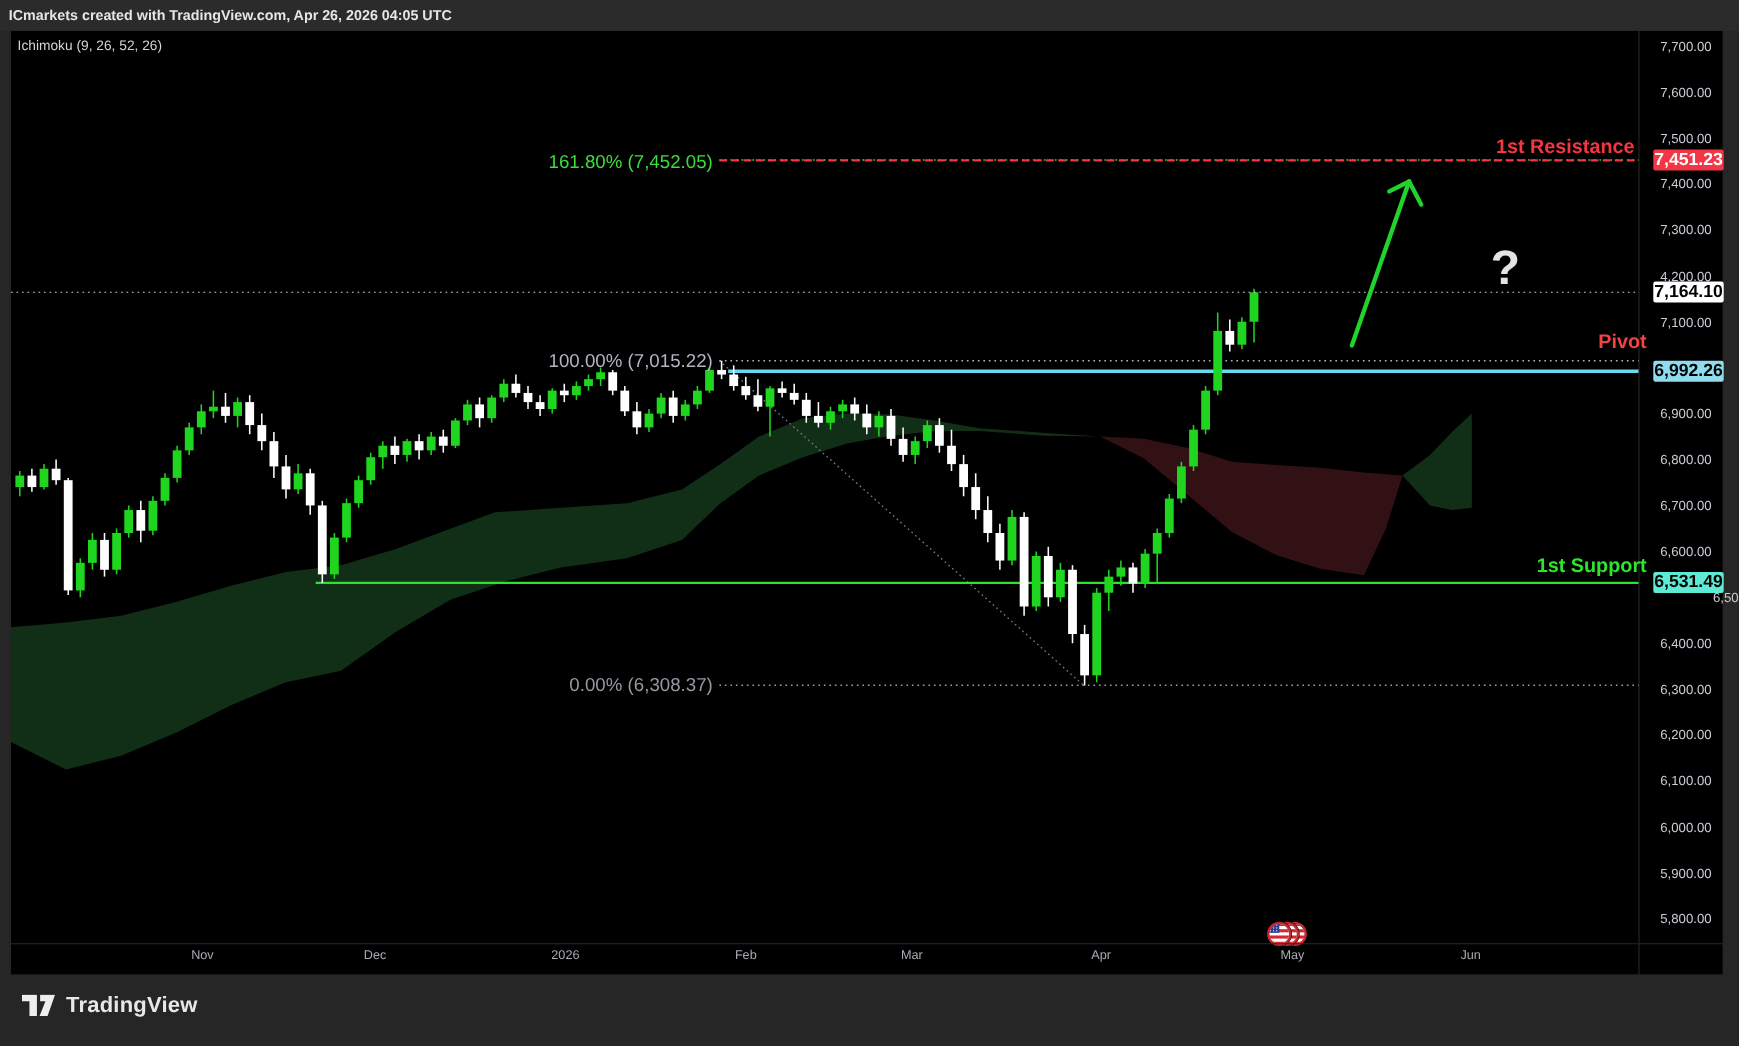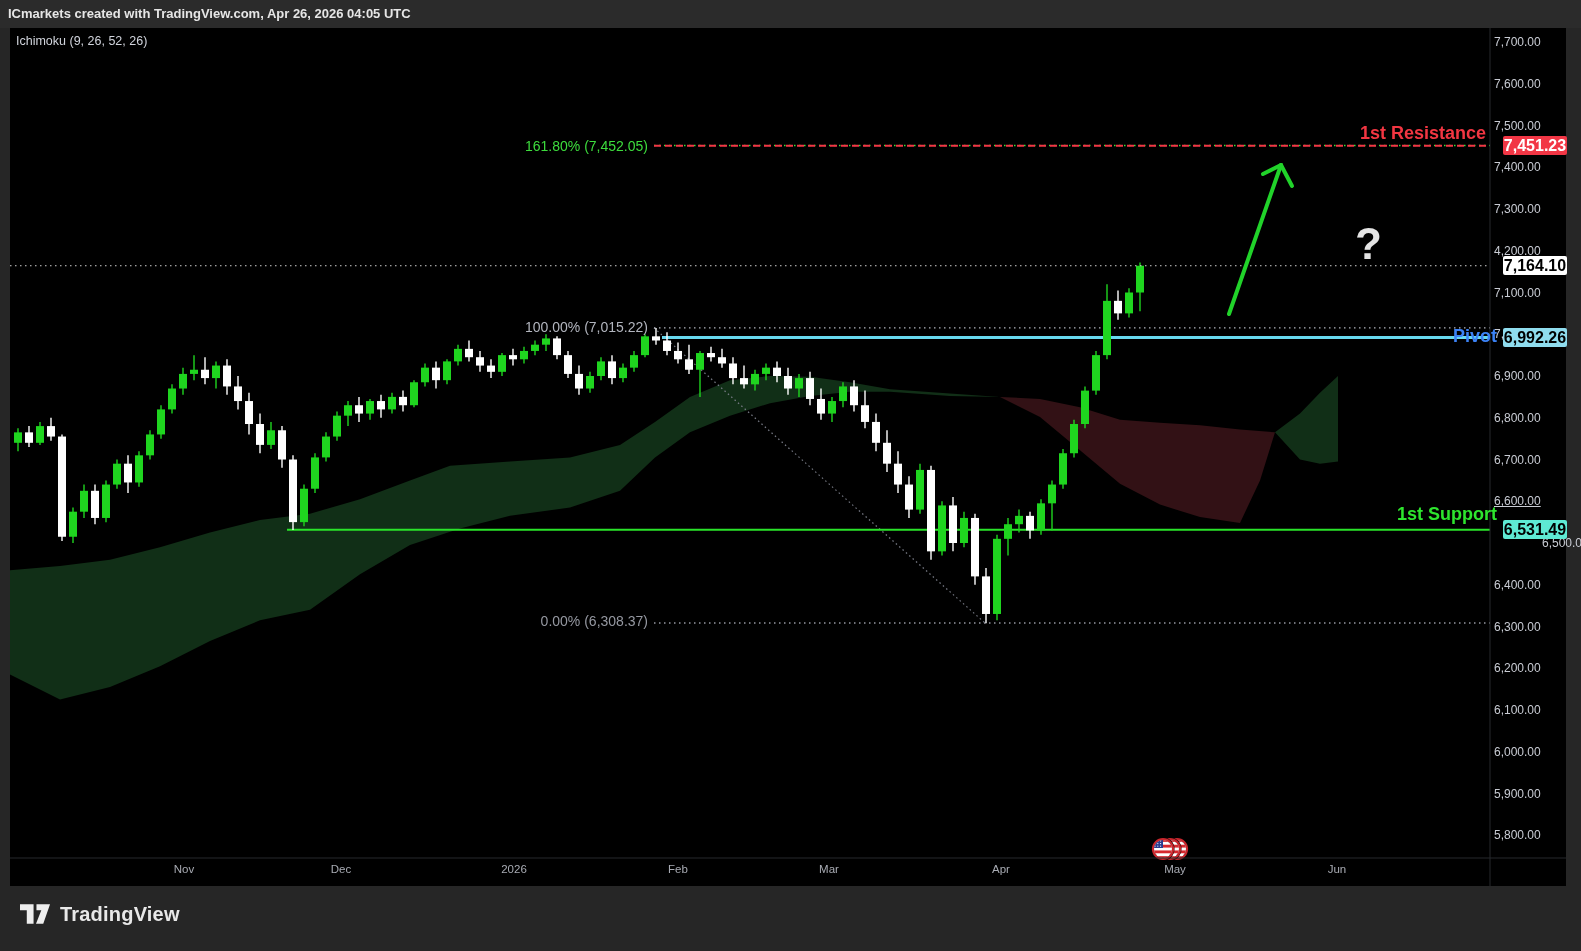--- a/index.html
+++ b/index.html
@@ -12,31 +12,31 @@
     position:absolute;left:0;top:0;width:1581px;height:28px;background:#2b2b2b;
     color:#e6e6e6;font-size:13px;font-weight:bold;line-height:28px;padding-left:8px;
     box-sizing:border-box;z-index:4;
   }
   .panel{
     position:absolute;left:10px;top:28px;width:1556px;height:858px;background:#000;z-index:1;
   }
   #plot{position:absolute;left:0;top:0;width:1581px;height:951px;z-index:2;}
   .overlay-label{position:absolute;z-index:5;white-space:nowrap;}
   .lbl-ichimoku{left:16px;top:34px;font-size:12.5px;color:#d1d4dc;}
-  .lbl-fib{width:260px;text-align:right;font-size:14px;left:388px;}
+  .lbl-fib{width:260px;text-align:right;font-size:17px;left:388px;}
   .lbl-fib161{top:138px;color:#3ddc3d;}
   .lbl-fib100{top:319px;color:#b2b5be;}
   .lbl-fib0{top:613px;color:#9598a1;}
   .lbl-level{font-size:18px;font-weight:bold;text-align:right;}
   .lbl-res{right:95px;top:123px;color:#f23642;}
-  .lbl-piv{right:84px;top:326px;color:#3b82f6;}
+  .lbl-piv{right:84px;top:300px;color:#ef4444;}
   .lbl-sup{right:84px;top:504px;color:#2ee52e;}
   .qmark{left:1355px;top:219px;font-size:44px;font-weight:bold;color:#e4e4e4;z-index:5;}
   .ytick{
-    position:absolute;left:1494px;width:62px;text-align:left;font-size:12px;
+    position:absolute;left:1494px;width:62px;text-align:right;font-size:12px;
     color:#c9ccd4;z-index:3;
   }
   .xtick{
     position:absolute;top:863px;width:60px;margin-left:-30px;text-align:center;
     font-size:11.5px;color:#a8abb3;z-index:3;
   }
   .badge{
     position:absolute;left:1492px;width:64px;height:19px;line-height:19px;text-align:center;
     font-size:16px;font-weight:600;border-radius:2px;z-index:6;margin-left:11px;
   }
@@ -382,21 +382,21 @@
     <div class="ytick" style="top: 76.75px;">7,600.00</div>
     <div class="ytick" style="top: 118.5px;">7,500.00</div>
     <div class="ytick" style="top: 160.25px;">7,400.00</div>
     <div class="ytick" style="top: 202px;">7,300.00</div>
     <div class="ytick" style="top: 243.75px;">4,200.00</div>
     <div class="ytick" style="top: 285.5px;">7,100.00</div>
     <div class="ytick" style="top: 327.25px;">7,000.00</div>
     <div class="ytick" style="top: 369px;">6,900.00</div>
     <div class="ytick" style="top: 410.75px;">6,800.00</div>
     <div class="ytick" style="top: 452.5px;">6,700.00</div>
-    <div class="ytick" style="top: 494.25px; text-decoration: underline;">6,600.00</div>
+    <div class="ytick" style="top: 494.25px;">6,600.00</div>
     <div class="ytick" style="top: 536px; margin-left: 48px;">6,500.00</div>
     <div class="ytick" style="top: 577.75px;">6,400.00</div>
     <div class="ytick" style="top: 619.5px;">6,300.00</div>
     <div class="ytick" style="top: 661.25px;">6,200.00</div>
     <div class="ytick" style="top: 703px;">6,100.00</div>
     <div class="ytick" style="top: 744.75px;">6,000.00</div>
     <div class="ytick" style="top: 786.5px;">5,900.00</div>
     <div class="ytick" style="top: 828.25px;">5,800.00</div>
     <div class="badge" style="top: 136.361px; background: rgb(242, 54, 69); color: rgb(255, 255, 255);">7,451.23</div>
     <div class="badge" style="top: 327.981px; background: rgb(143, 220, 238); color: rgb(0, 0, 0);">6,992.26</div>

